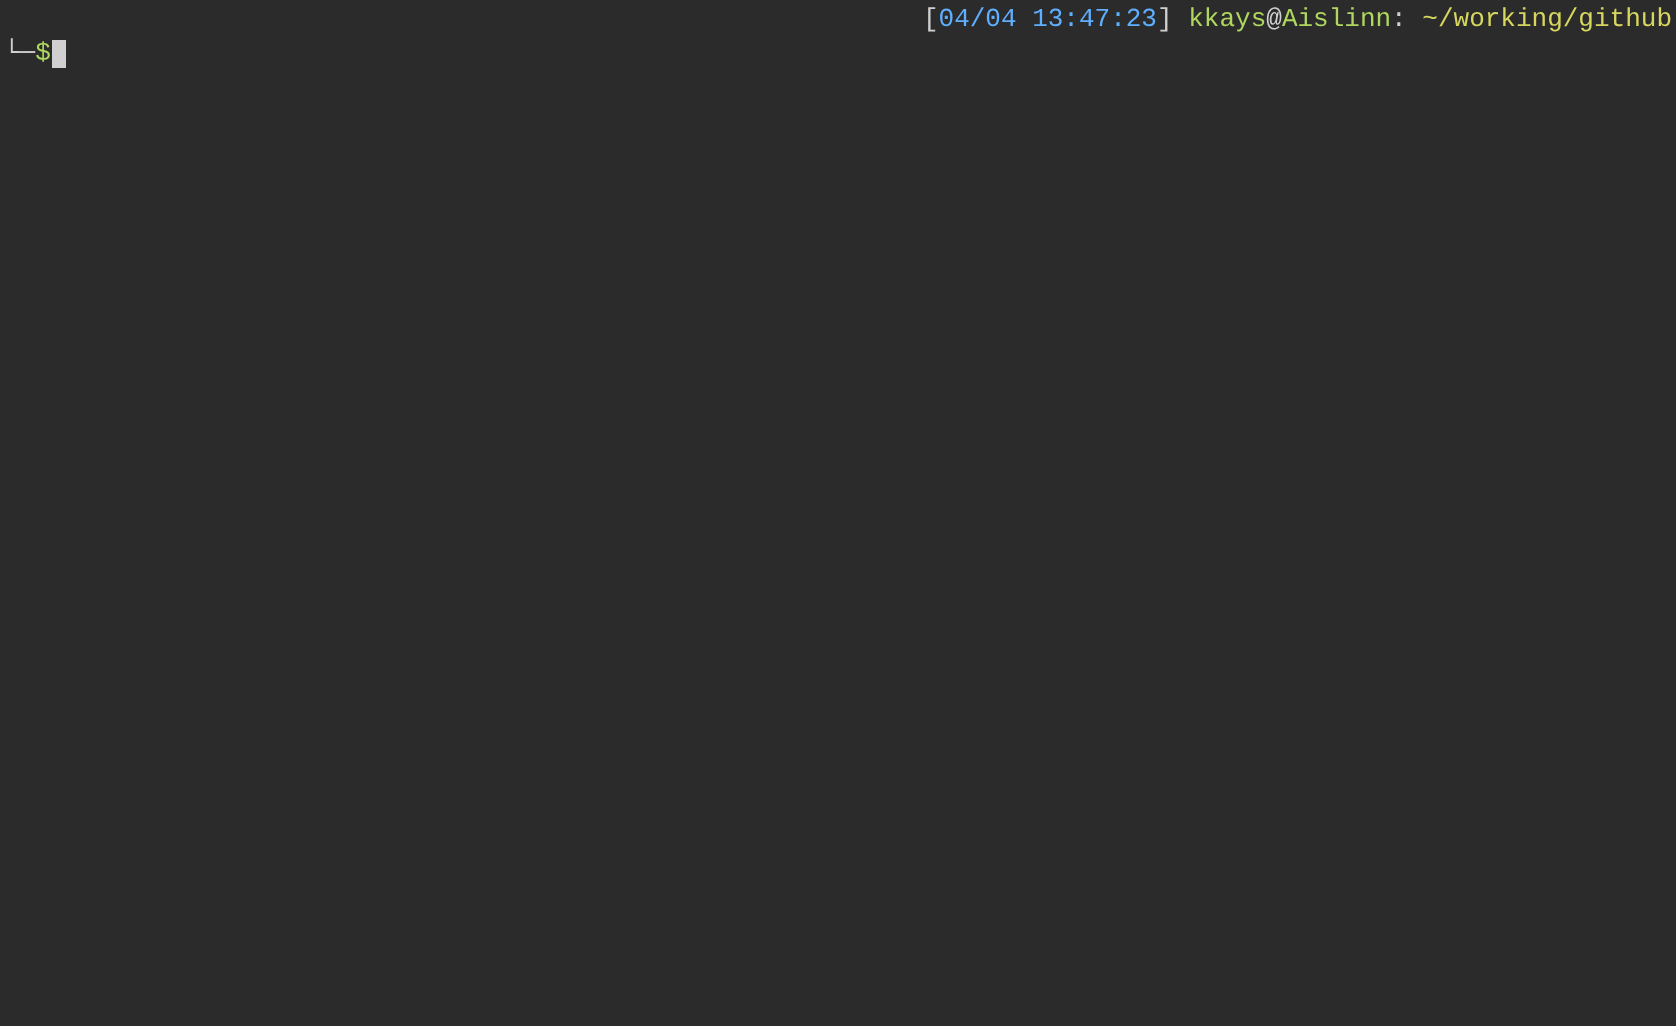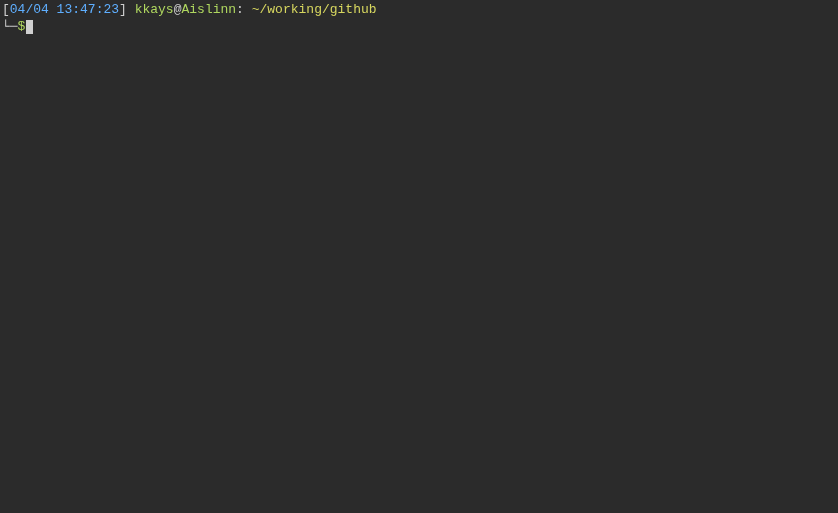--- a/index.html
+++ b/index.html
@@ -15,20 +15,21 @@
       height: 513px;
       overflow: hidden;
       line-height: 1.3;
     }
     .terminal {
       padding: 2px 2px;
       color: #d0d0d0;
     }
     .prompt-line1 {
       white-space: pre;
+      text-align: right;
     }
     .prompt-line2 {
       white-space: pre;
       display: flex;
       align-items: center;
     }
     .bracket-open, .bracket-close {
       color: #d0d0d0;
     }
     .datetime {

